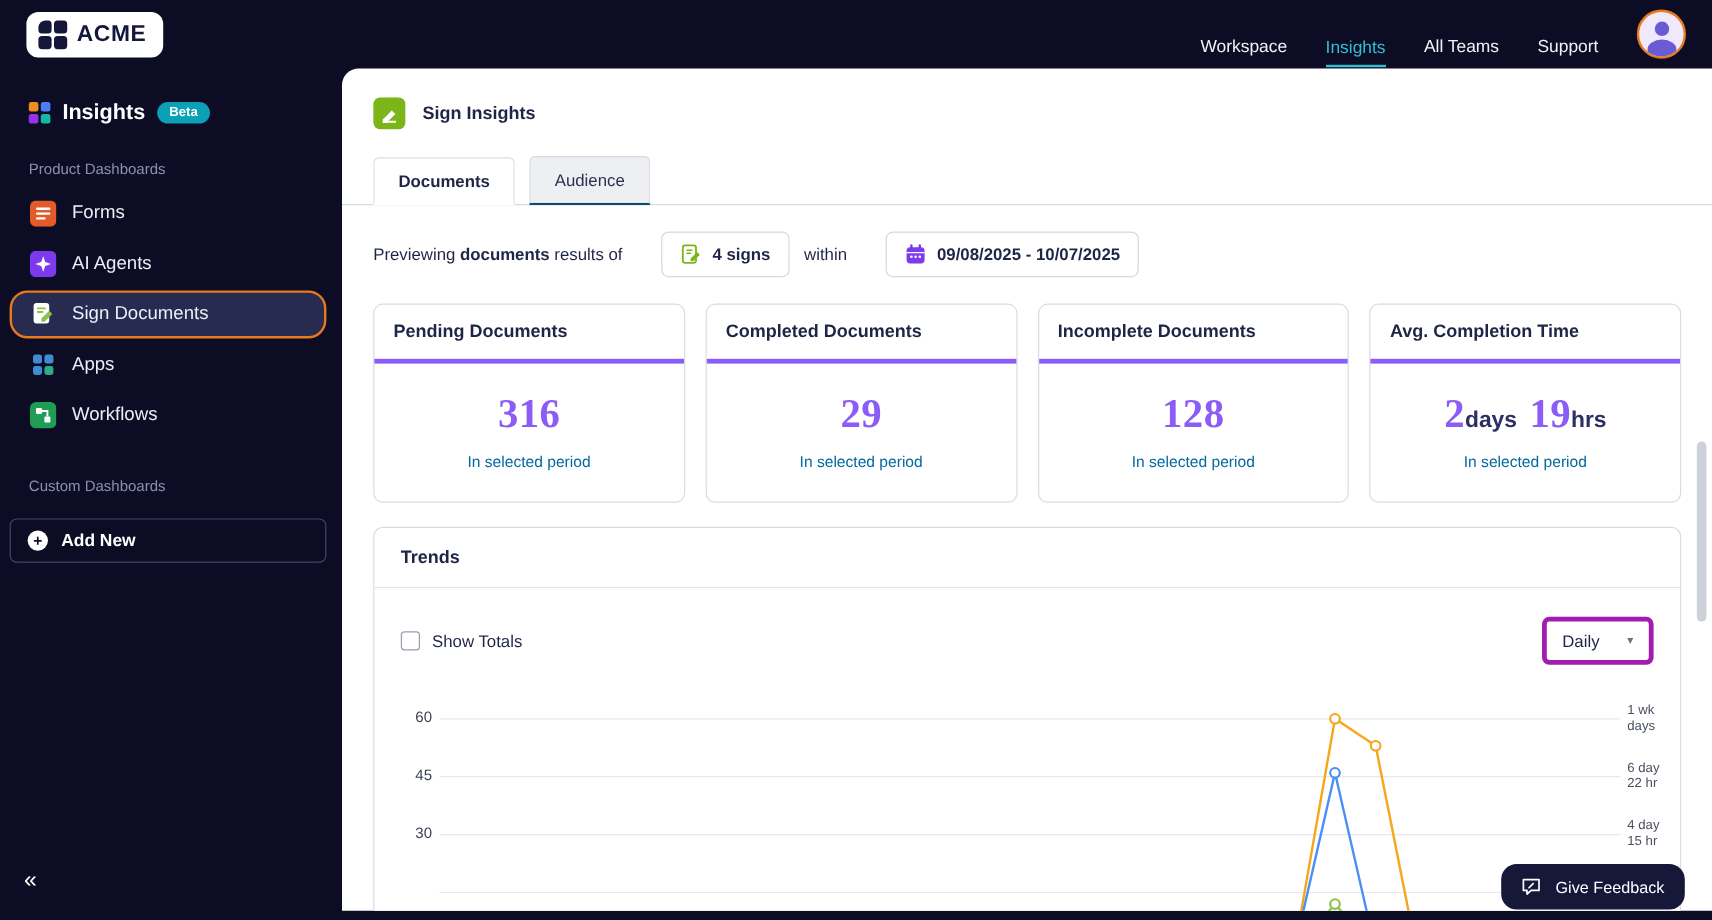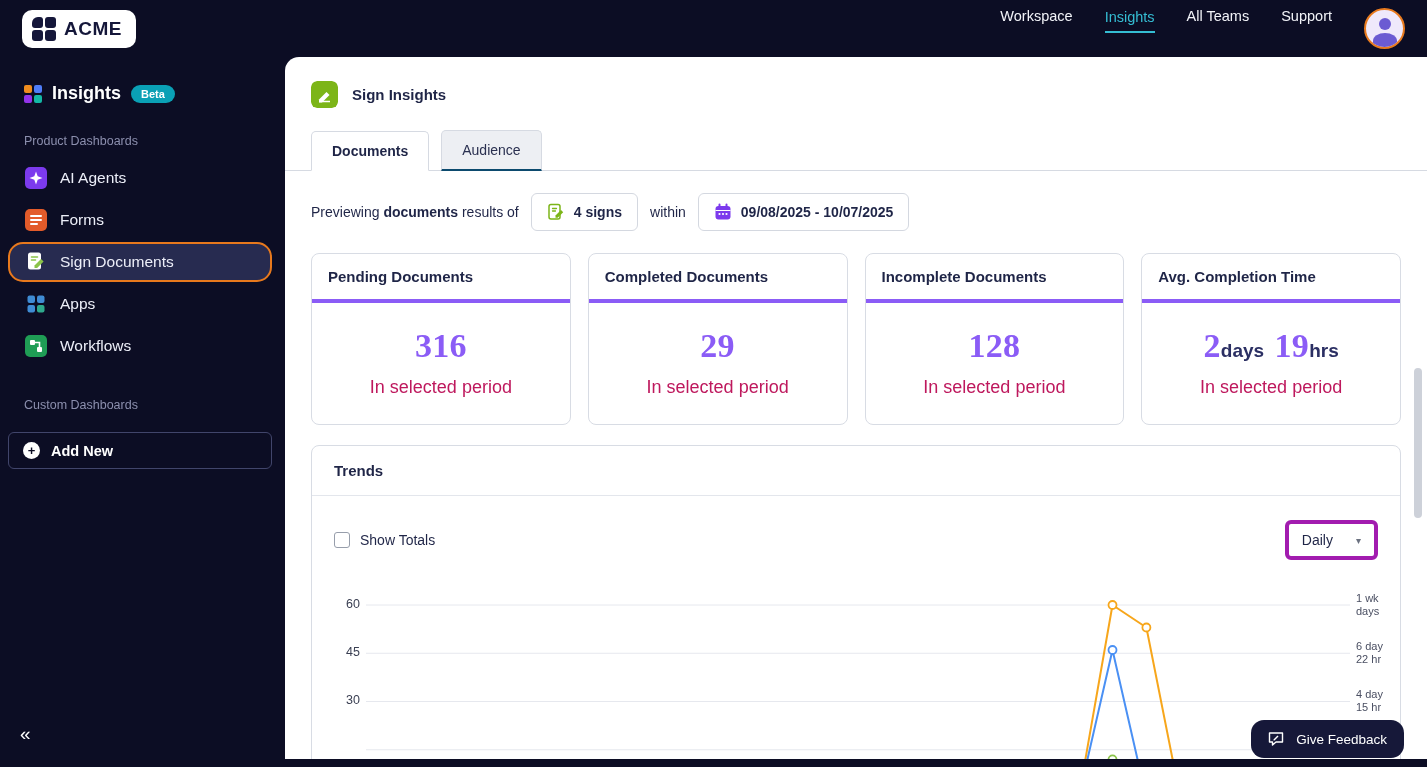--- a/index.html
+++ b/index.html
@@ -14,21 +14,21 @@
   
   .topbar { position:absolute; top:0; left:0; right:0; height:57px;
     display:flex; align-items:center; justify-content:space-between; padding:0 22px; }
   .logo-box { background:#fff; border-radius:10px; padding:7px 14px 7px 10px;
     display:flex; align-items:center; gap:8px; cursor:pointer; }
   .logo-mark { width:24px; height:24px; display:grid; grid-template-columns:1fr 1fr;
     grid-template-rows:1fr 1fr; gap:2px; }
   .logo-mark span { background:#15173a; border-radius:3px; }
   .logo-mark span:first-child { border-radius:6px 3px 3px 3px; }
   .logo-text { font-size:19px; font-weight:800; color:#15173a; letter-spacing:0.5px; }
-  .top-right { display:flex; align-items:flex-start; gap:32px; }
+  .top-right { display:flex; align-items:flex-end; gap:32px; }
   .top-nav { display:flex; align-items:center; gap:32px; }
   .nav-item { color:#f2f3f8; font-size:14.5px; cursor:pointer; padding-bottom:2px; }
   .nav-item.active { color:#35bdd3; border-bottom:2px solid #35bdd3; padding-bottom:6px; margin-bottom:-8px; }
   .avatar { width:41px; height:41px; border-radius:50%; border:2.5px solid #e87a1e;
     background:#efe9fb; overflow:hidden; position:relative; cursor:pointer; }
   .avatar .head { position:absolute; left:50%; top:8px; transform:translateX(-50%);
     width:12px; height:12px; border-radius:50%; background:#6b5bd2; }
   .avatar .body { position:absolute; left:50%; top:23px; transform:translateX(-50%);
     width:24px; height:16px; border-radius:50% 50% 0 0; background:#6b5bd2; }
 
@@ -66,30 +66,30 @@
   .tab { border:1px solid #d6dae2; border-bottom:none; border-radius:5px 5px 0 0;
     padding:11px 20px; font-size:14px; cursor:pointer; margin-bottom:-1px; }
   .tab.active { background:#fff; font-weight:700; color:#1f2547;
     border-bottom:1px solid #fff; }
   .tab.inactive { background:#edeff3; color:#2a3050; border-bottom:2px solid #0c4a6e; }
 
   .filter-row { display:flex; align-items:center; gap:12px; padding:22px 26px 20px;
     font-size:14px; color:#1f2547; }
   .pill-box { display:flex; align-items:center; gap:9px; border:1px solid #d4d8e0;
     border-radius:6px; padding:9px 15px; cursor:pointer; background:#fff;
-    font-weight:600; font-size:14px; color:#1f2547; }
+    font-weight:600; font-size:14px; color:#1f2547;margin-left:20px; }
 
   .stats { display:grid; grid-template-columns:repeat(4,1fr); gap:17px; margin:2px 26px 0; }
   .card { border:1px solid #d8dce4; border-radius:8px; background:#fff; }
   .card-title { padding:14px 16px; border-bottom:4px solid #8b5cf6;
     font-weight:700; font-size:15px; color:#1f2547; }
   .card-body { text-align:center; padding:24px 8px 26px; }
   .big-num { font-size:34px; font-weight:700; color:#8b5cf6; letter-spacing:0.3px;font-family:Liberation Serif, serif; }
   .big-unit { font-size:19px; font-weight:700; color:#2b2f63; }
-  .card-sub { margin-top:12px; color:#be185d; font-size:18px; }
+  .card-sub { margin-top:12px; color:#0369a1; font-size:13px; }
 
   .trends { margin:20px 26px 0; border:1px solid #d8dce4; border-radius:8px;
     background:#fff; height:620px; }
   .trends-title { padding:16px 22px; border-bottom:1px solid #e3e6ec;
     font-weight:700; font-size:15px; color:#1f2547; }
   .trends-controls { display:flex; align-items:center; justify-content:space-between;
     padding:24px 22px 0; }
   .check-row { display:flex; align-items:center; gap:10px; font-size:14px; color:#1f2547; cursor:pointer; }
   .checkbox { width:16px; height:16px; border:1.5px solid #979eab; border-radius:3px; background:#fff; }
   .select-box { display:flex; align-items:center; gap:23px; border:4px solid #a21caf;
@@ -155,31 +155,31 @@
         <span style="background:#14b8a6"></span>
     </span>
     <span class="sb-title">Insights</span>
     <span class="beta-badge">Beta</span>
   </div>
 
   <div class="sb-section">Product Dashboards</div>
   <ul class="menu">
     <li class="menu-item">
       <svg width="22" height="22">
+          <rect width="22" height="22" rx="5" fill="#e35b2a"></rect>
+          <path d="M6 7h10M6 11h10M6 15h6" stroke="#fff" stroke-width="2" stroke-linecap="round"></path>
+        </svg>
+      <span>Forms</span>
+    </li>
+    <li class="menu-item">
+      <svg width="22" height="22">
           <rect width="22" height="22" rx="5" fill="#7c3aed"></rect>
           <path d="M11 4.5l1.7 4.8L17.5 11l-4.8 1.7L11 17.5l-1.7-4.8L4.5 11l4.8-1.7z" fill="#fff"></path>
         </svg>
       <span>AI Agents</span>
-    </li>
-    <li class="menu-item">
-      <svg width="22" height="22">
-          <rect width="22" height="22" rx="5" fill="#e35b2a"></rect>
-          <path d="M6 7h10M6 11h10M6 15h6" stroke="#fff" stroke-width="2" stroke-linecap="round"></path>
-        </svg>
-      <span>Forms</span>
     </li>
     <li class="menu-item selected">
       <svg width="22" height="22">
           <rect x="3" y="1.5" width="13" height="17" rx="2.5" fill="#fff"></rect>
           <path d="M6.5 6h6M6.5 9h4" stroke="#8bc34a" stroke-width="1.6" stroke-linecap="round"></path>
           <path d="M9.5 14.5l6.5-6.5 2.6 2.6-6.5 6.5h-2.6z" fill="#8bc34a"></path>
         </svg>
       <span>Sign Documents</span>
     </li>
     <li class="menu-item">

